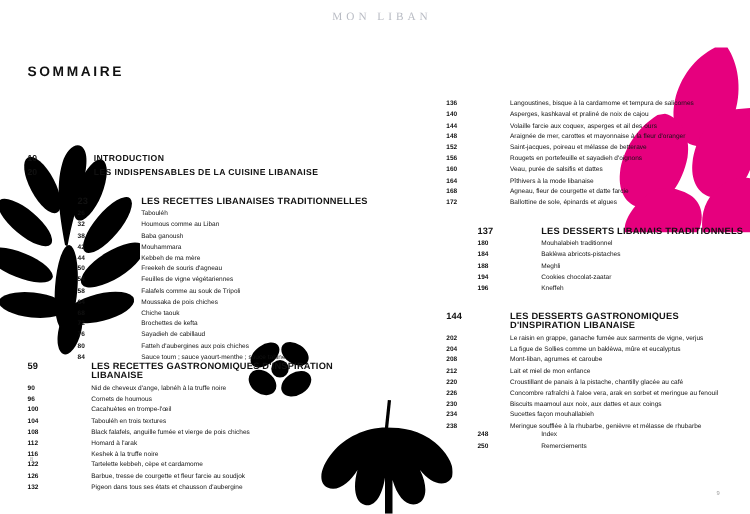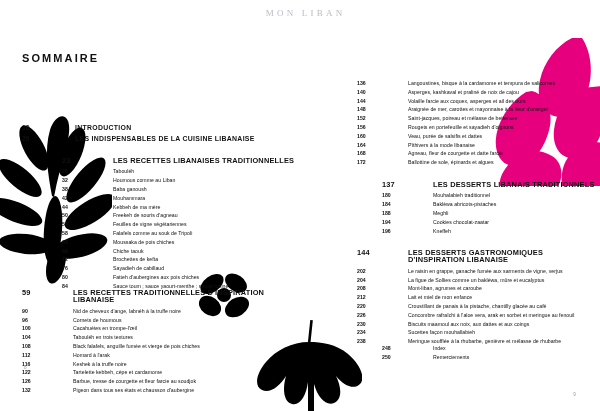--- a/index.html
+++ b/index.html
@@ -243,21 +243,21 @@
         </div>
       <div class="entry item">
           <span class="num">84</span>
           <span class="label">Sauce toum ; sauce yaourt-menthe ; sauce tahine</span>
         </div>
     </div>
 
     <div class="block" id="block-gastro">
       <div class="entry head">
         <span class="num">59</span>
-        <span class="label">LES RECETTES TRADITIONNELLES D'INSPIRATION LIBANAISE</span>
+        <span class="label">LES RECETTES GASTRONOMIQUES D'INSPIRATION LIBANAISE</span>
       </div>
       <div class="entry item">
           <span class="num">90</span>
           <span class="label">Nid de cheveux d'ange, labnéh à la truffe noire</span>
         </div>
       <div class="entry item">
           <span class="num">96</span>
           <span class="label">Cornets de houmous</span>
         </div>
       <div class="entry item">

